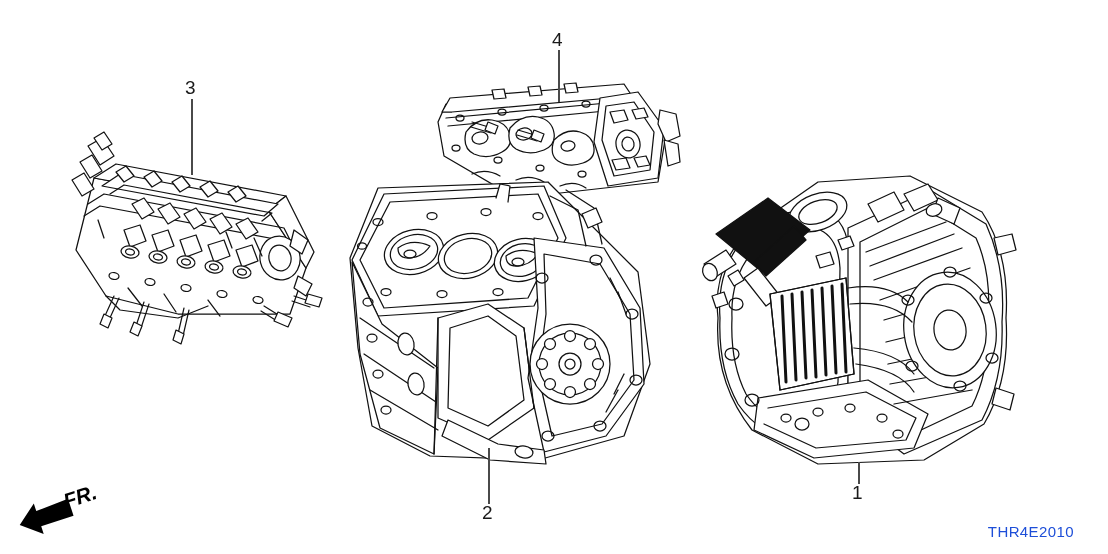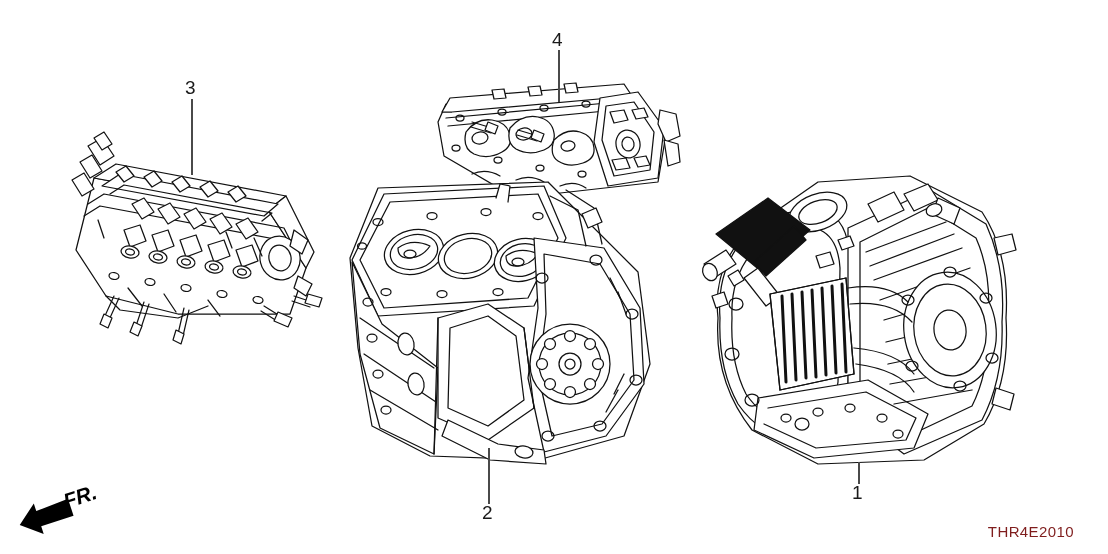--- a/index.html
+++ b/index.html
@@ -35,21 +35,21 @@
     background: #4a4a4a;
     width: 2px;
   }
   #diagram-code {
     position: absolute;
     right: 34px;
     bottom: 14px;
     font-family: "Liberation Sans", sans-serif;
     font-size: 15px;
     letter-spacing: 0.4px;
-    color: #7f1d1d;
+    color: #1d4ed8;
   }
   #front-marker {
     position: absolute;
     left: 16px;
     bottom: 18px;
     width: 108px;
     height: 48px;
   }
   #front-marker .fr-text {
     position: absolute;

